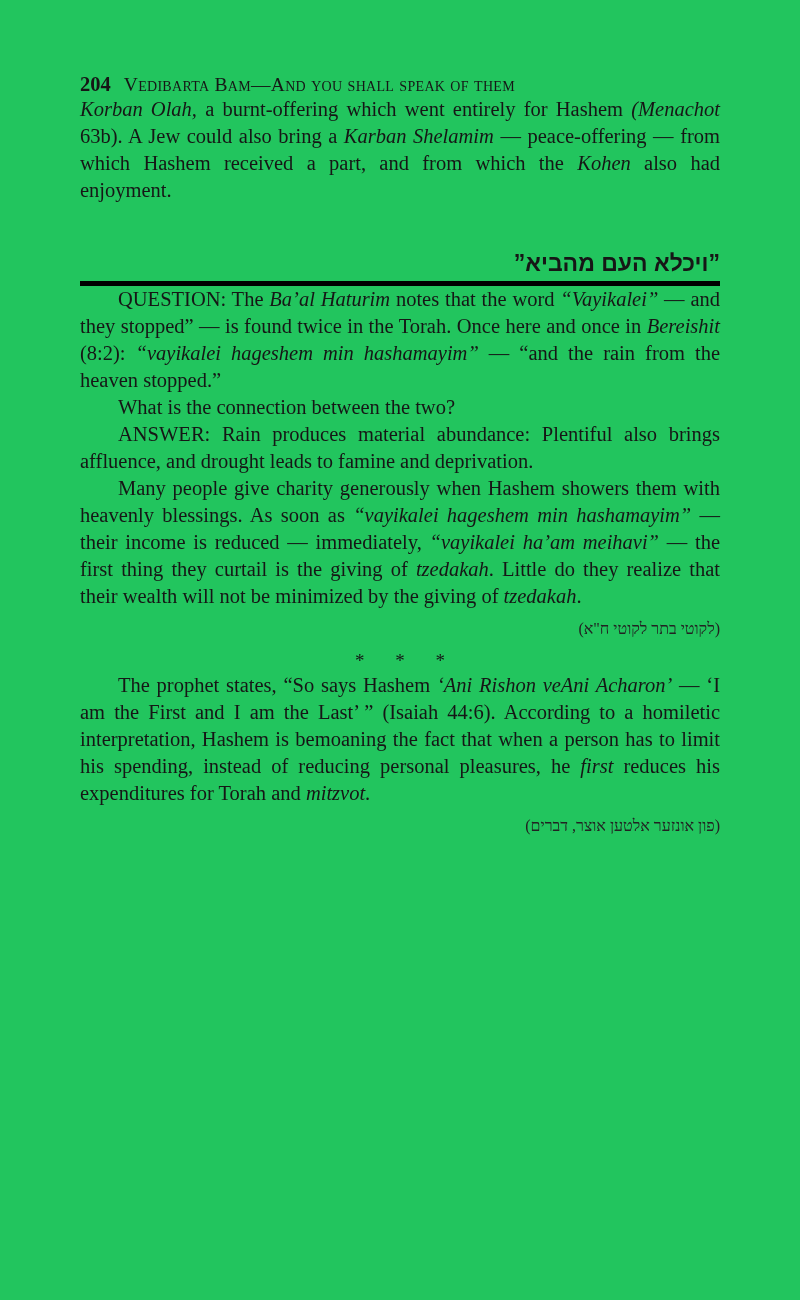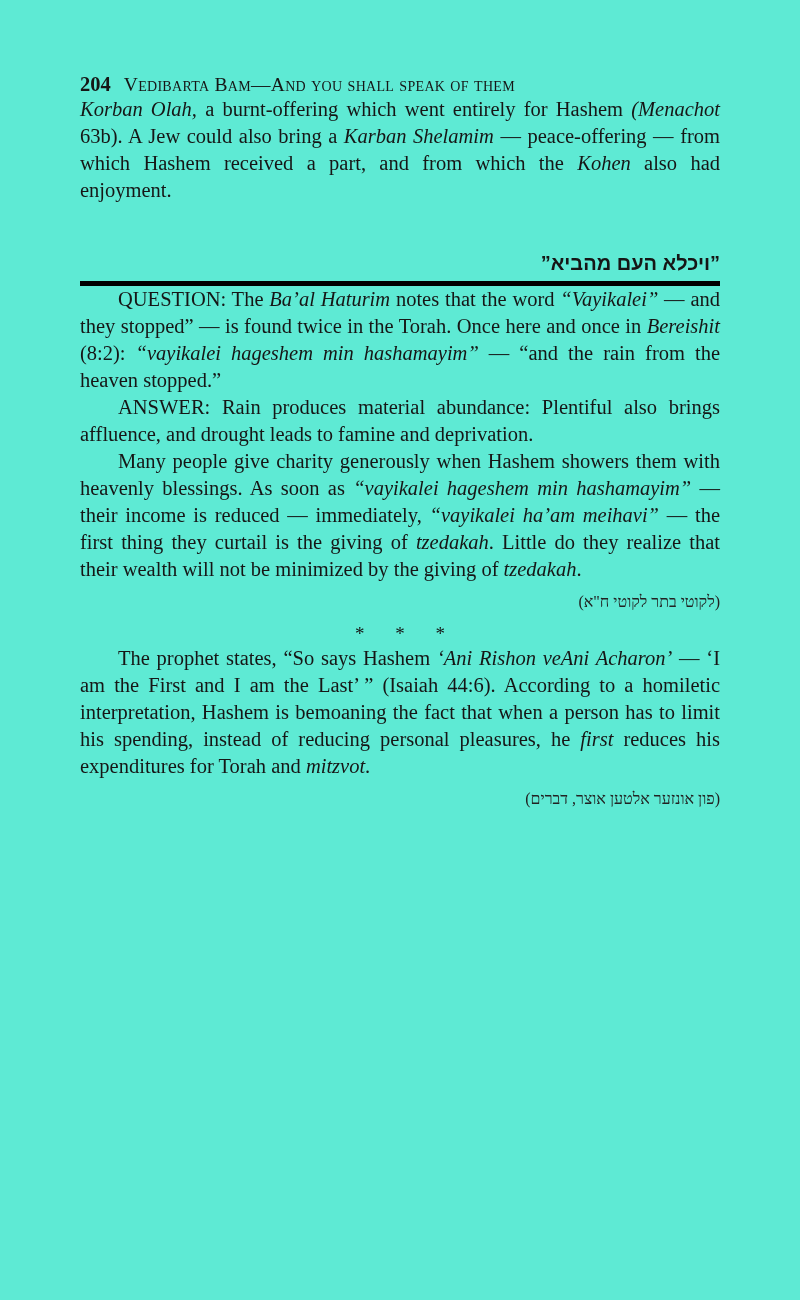--- a/index.html
+++ b/index.html
@@ -2,21 +2,21 @@
 <html><head>
 <meta charset="utf-8">
 <style>
   html, body { margin: 0; padding: 0; background: #ffffff; }
   .page {
     position: relative;
     width: 800px;
     height: 1300px;
     box-sizing: border-box;
     padding: 73px 80px 0 80px;
-    background: #5eead4;
+    background: #22c55e;
     color: #161616;
     font-family: "Liberation Serif", "DejaVu Serif", serif;
     overflow: hidden;
   }
   .page-header {
     display: flex;
     align-items: baseline;
     gap: 13px;
     font-size: 19.5px;
     line-height: 22px;
@@ -29,21 +29,21 @@
     line-height: 27px;
     text-align: justify;
     color: #161616;
   }
   p.ind { text-indent: 38px; }
   .opening { margin-top: 58px; }
   .hebrew-head {
     margin-top: 46px;
     font-family: "Liberation Sans", "DejaVu Sans", sans-serif;
     font-weight: bold;
-    font-size: 20px;
+    font-size: 23px;
     line-height: 26px;
     text-align: right;
   }
   .rule { height: 5px; background: #000000; margin-top: 5px; }
   .section-heading {
     margin: 6px 0 0 0;
     font-family: "Liberation Sans", "DejaVu Sans", sans-serif;
     font-weight: bold;
     font-size: 19.5px;
     line-height: 24px;
@@ -84,20 +84,21 @@
 
   <p class="para opening"><i>Korban Olah,</i><span> a burnt-offering which went entirely for Hashem </span><i>(Menachot</i><span> 63b). A Jew could also bring a </span><i>Karban Shelamim</i><span> — peace-offering — from which Hashem received a part, and from which the </span><i>Kohen</i><span> also had enjoyment.</span></p>
 
   <div class="hebrew-head" dir="rtl">”ויכלא העם מהביא”</div>
 
   <div class="rule"></div>
 
 
   <p class="para ind q-para"><span>QUESTION: The </span><i>Ba’al Haturim</i><span> notes that the word </span><i>“Vayikalei”</i><span> — and they stopped” — is found twice in the Torah. Once here and once in </span><i>Bereishit</i><span> (8:2): </span><i>“vayikalei hageshem min hashamayim”</i><span> — “and the rain from the heaven stopped.”</span></p>
 
+  <p class="para ind conn-para"><span>What is the connection between the two?</span></p>
 
   <p class="para ind ans-para"><span>ANSWER: Rain produces material abundance: Plentiful also brings affluence, and drought leads to famine and deprivation.</span></p>
 
   <p class="para ind charity-para"><span>Many people give charity generously when Hashem showers them with heavenly blessings. As soon as </span><i>“vayikalei hageshem min hashamayim”</i><span> — their income is reduced — immediately, </span><i>“vayikalei ha’am meihavi”</i><span> — the first thing they curtail is the giving of </span><i>tzedakah</i><span>. Little do they realize that their wealth will not be minimized by the giving of </span><i>tzedakah</i><span>.</span></p>
 
   <div class="citation" dir="rtl">(לקוטי בתר לקוטי ח"א)</div>
 
   <div class="separator">* * *</div>
 
   <p class="para ind prophet-para"><span>The prophet states, “So says Hashem </span><i>‘Ani Rishon veAni Acharon’</i><span> — ‘I am the First and I am the Last’ ” (Isaiah 44:6). According to a homiletic interpretation, Hashem is bemoaning the fact that when a person has to limit his spending, instead of reducing personal pleasures, he </span><i>first</i><span> reduces his expenditures for Torah and </span><i>mitzvot</i><span>.</span></p>

